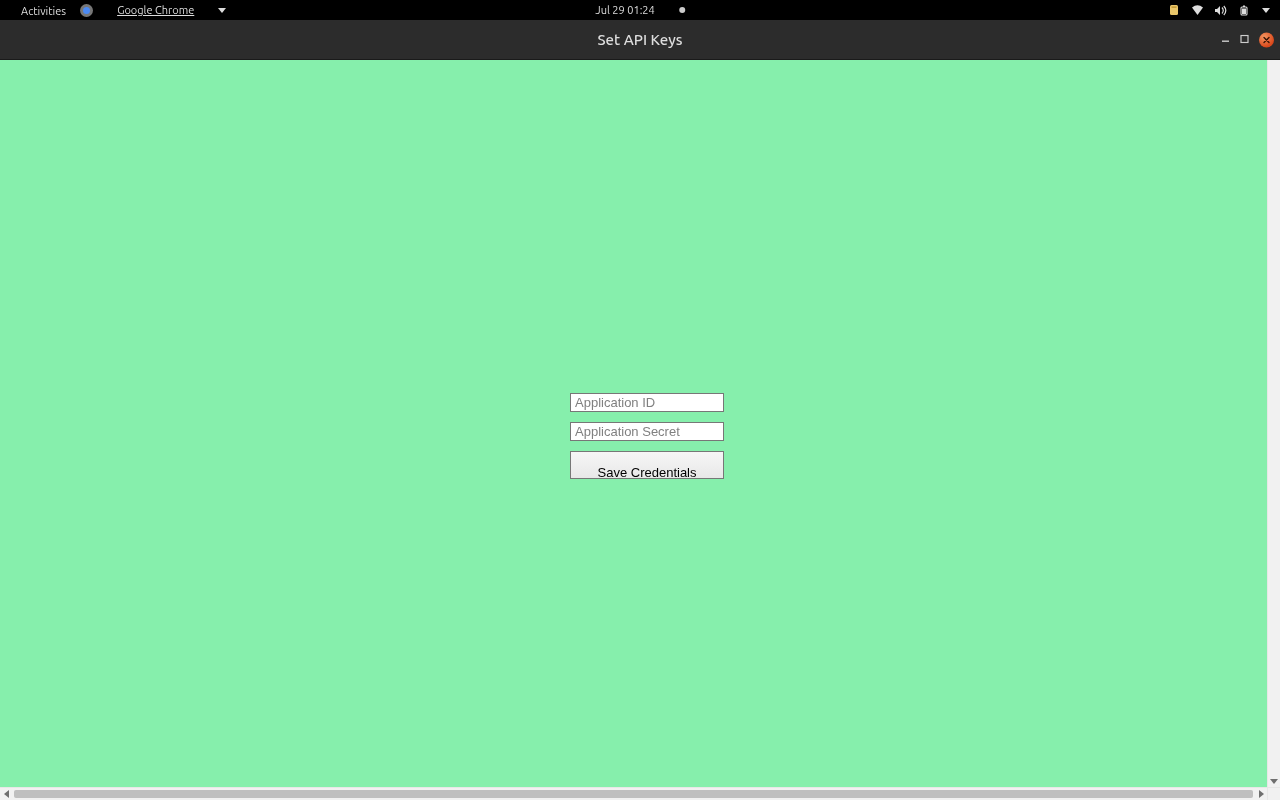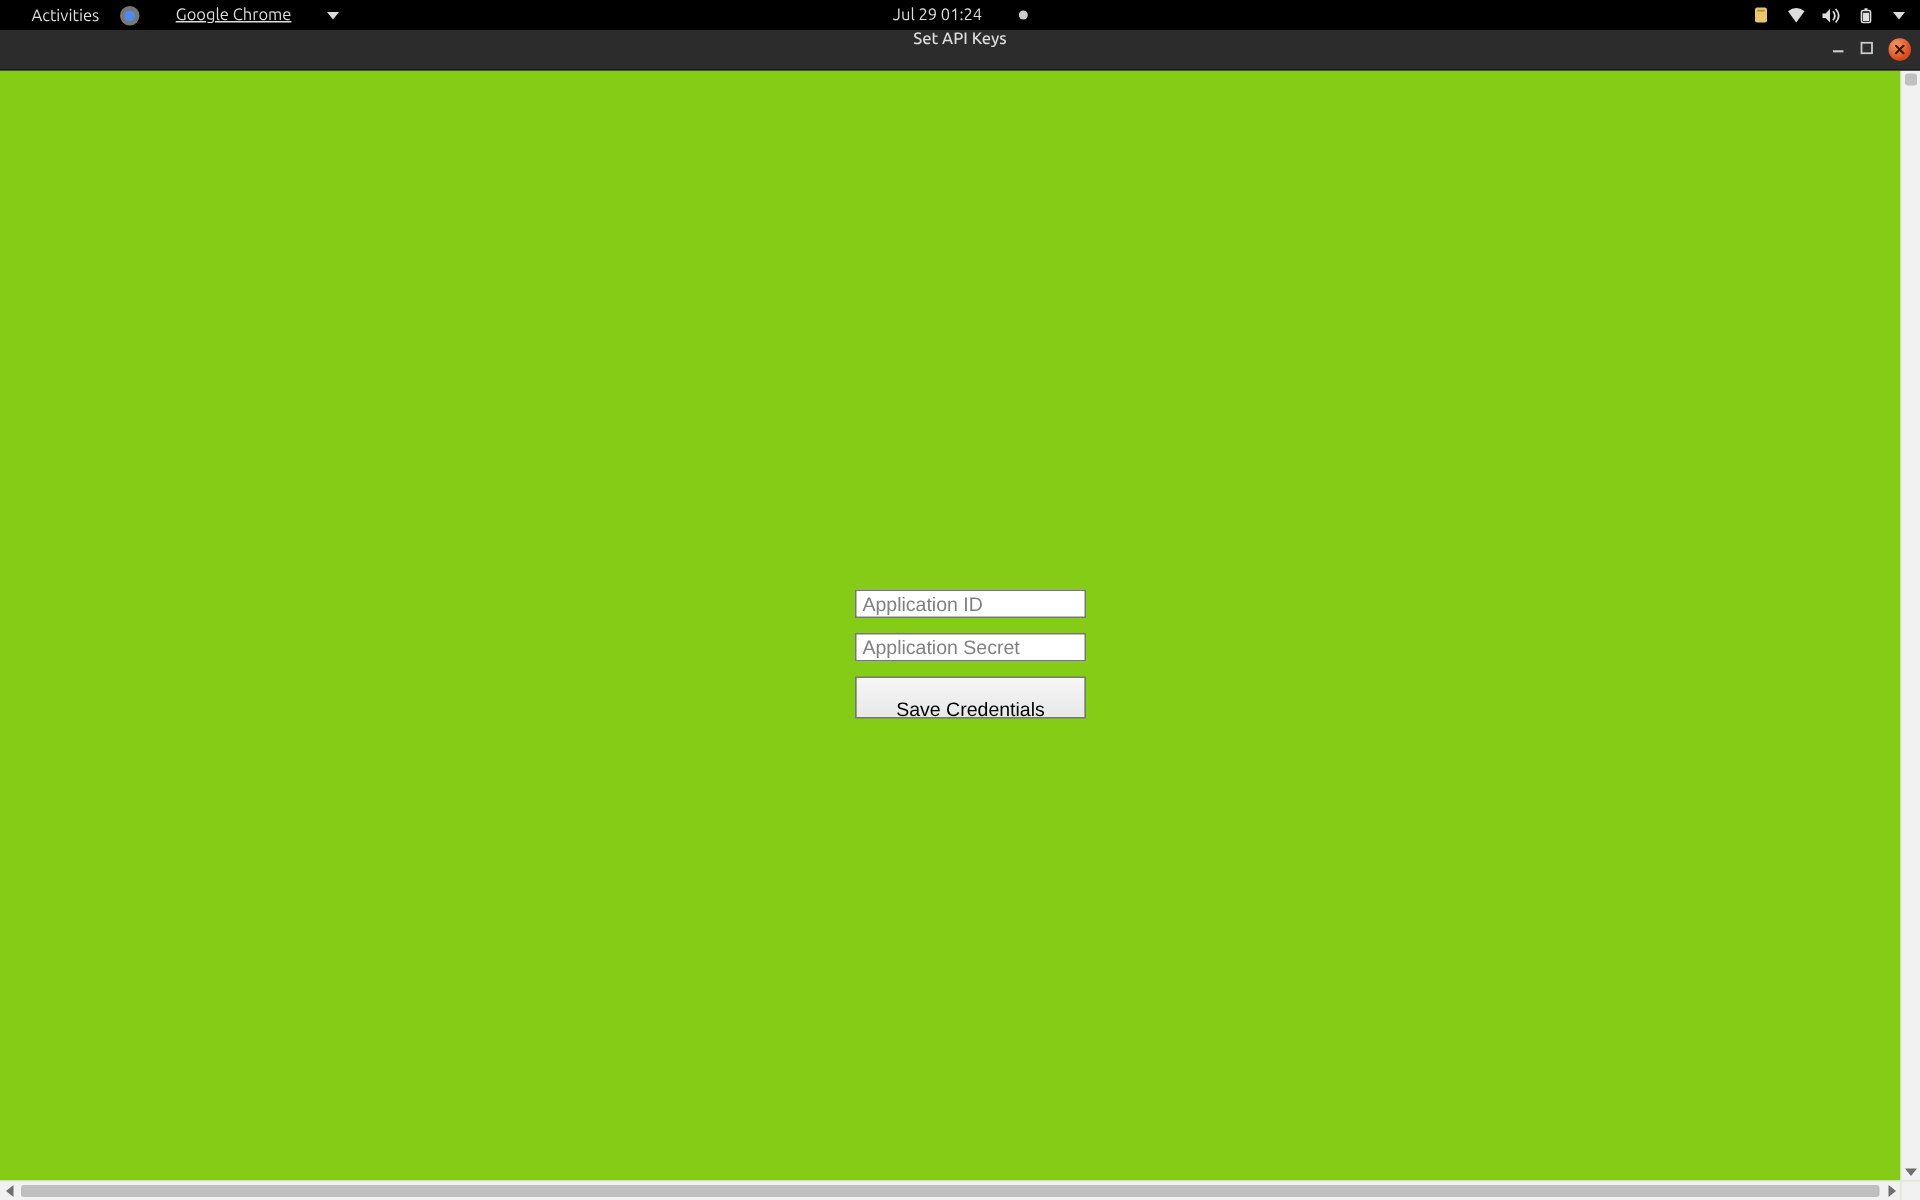--- a/index.html
+++ b/index.html
@@ -25,38 +25,38 @@
     border-right: 4px solid transparent; border-top: 5px solid #ddd;
   }
   .top-center { position: absolute; left: 50%; transform: translateX(-50%); display:flex; align-items:center; gap:24px;}
   .rec-dot { width:6px; height:6px; border-radius:50%; background:#ccc; display:inline-block;}
   .top-right { margin-left: auto; display: flex; align-items: center; gap: 10px; padding-right: 10px; }
   .tray-icon { display:inline-flex; align-items:center; }
   .tray-icon svg { display:block; }
 
   
   .titlebar {
-    position: absolute; top: 20px; left: 0; right: 0; height: 27px;
-    background: #2c2c2c; color: #ddd; font-size: 11px; font-weight: 500;
-    display: flex; align-items: flex-start; justify-content: center; z-index: 9;
+    position: absolute; top: 20px; left: 0; right: 0; height: 40px;
+    background: #2c2c2c; color: #ddd; font-size: 15px; font-weight: 500;
+    display: flex; align-items: center; justify-content: center; z-index: 9;
     border-bottom: 1px solid #1a1a1a;
   }
   .win-controls { position: absolute; right: 6px; top: 50%; transform: translateY(-50%); display:flex; align-items:center; gap:10px;}
   .win-min, .win-max { color:#ccc; font-size:11px; line-height:1; }
   .win-close {
     width:15px; height:15px; border-radius:50%;
     background: radial-gradient(circle at 35% 30%, #f49762, #d9481b 70%);
     display:flex; align-items:center; justify-content:center;
   }
   .win-close svg { display:block; }
 
   
   .viewport {
     position: absolute; top: 47px; left: 0; right: 0; bottom: 0;
-    background: #84cc16;
+    background: #86efac;
   }
 
   
   .vtrack {
     position:absolute; right:0; top:47px; bottom:13px; width:13px;
     background: #f1f1f1; border-left:1px solid #e7e7e7;
   }
   .vthumb { position:absolute; left:2px; right:2px; top:2px; height:8px; background:#c0c0c0; border-radius:2px; }
   .varrow-up, .varrow-down {
     position:absolute; left:0; right:0; height:12px;

